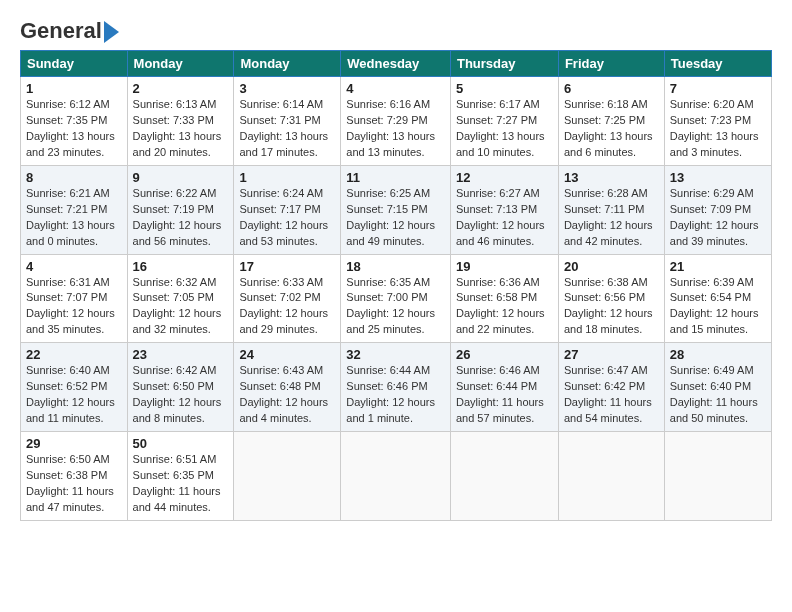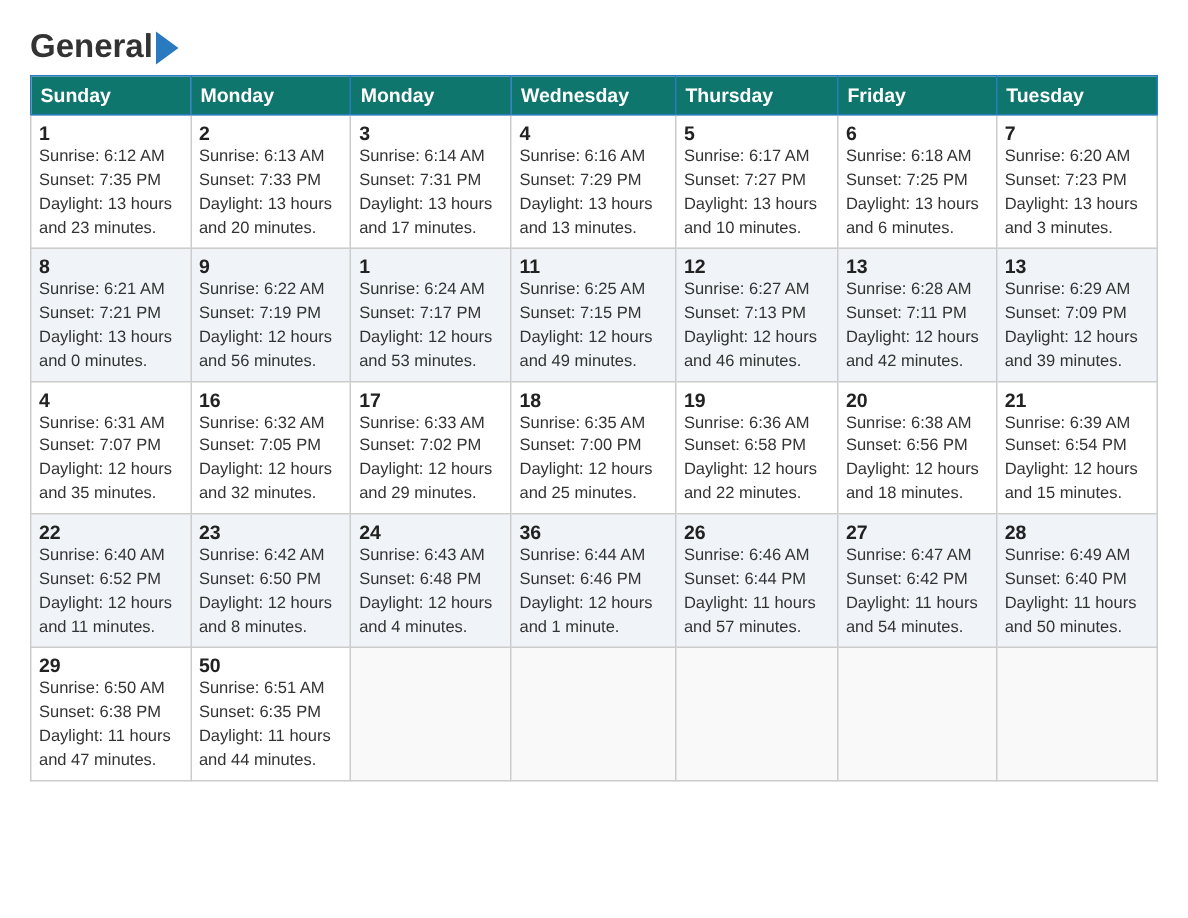--- a/index.html
+++ b/index.html
@@ -212,21 +212,21 @@
           </td>
           <td>
             <span class="day-number">23</span>
             <div class="day-info">Sunrise: 6:42 AM<br>Sunset: 6:50 PM<br>Daylight: 12 hours and 8 minutes.</div>
           </td>
           <td>
             <span class="day-number">24</span>
             <div class="day-info">Sunrise: 6:43 AM<br>Sunset: 6:48 PM<br>Daylight: 12 hours and 4 minutes.</div>
           </td>
           <td>
-            <span class="day-number">36</span>
+            <span class="day-number">32</span>
             <div class="day-info">Sunrise: 6:44 AM<br>Sunset: 6:46 PM<br>Daylight: 12 hours and 1 minute.</div>
           </td>
           <td>
             <span class="day-number">26</span>
             <div class="day-info">Sunrise: 6:46 AM<br>Sunset: 6:44 PM<br>Daylight: 11 hours and 57 minutes.</div>
           </td>
           <td>
             <span class="day-number">27</span>
             <div class="day-info">Sunrise: 6:47 AM<br>Sunset: 6:42 PM<br>Daylight: 11 hours and 54 minutes.</div>
           </td>

